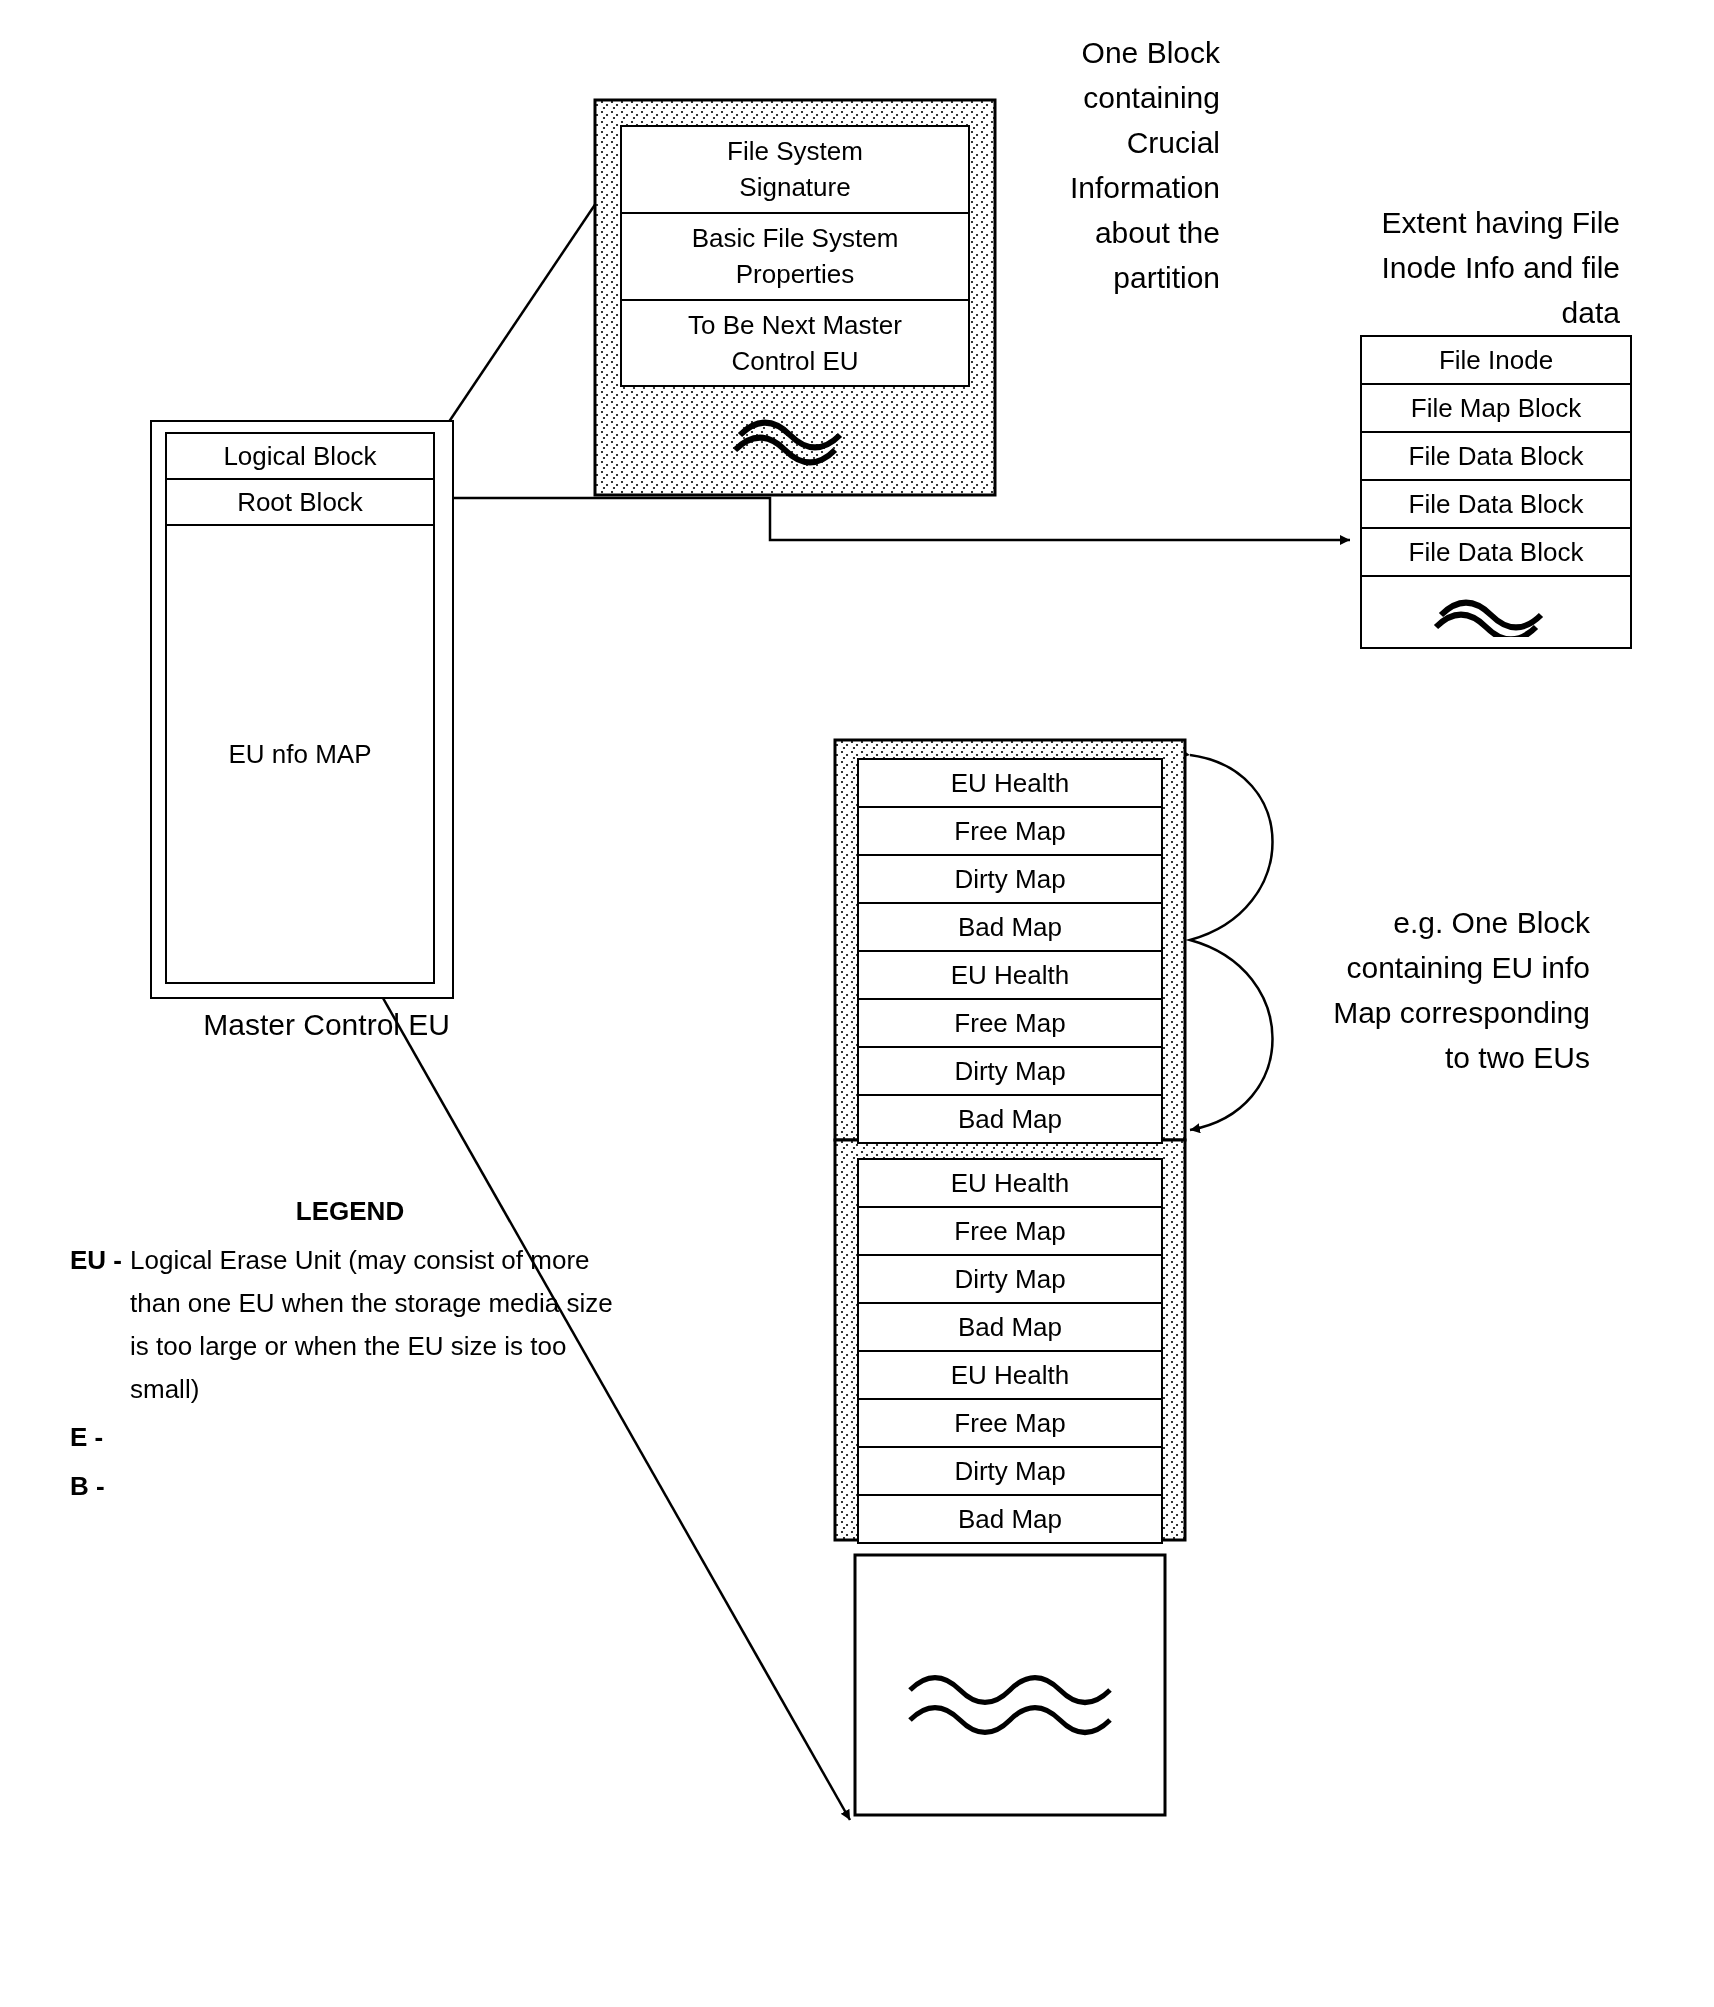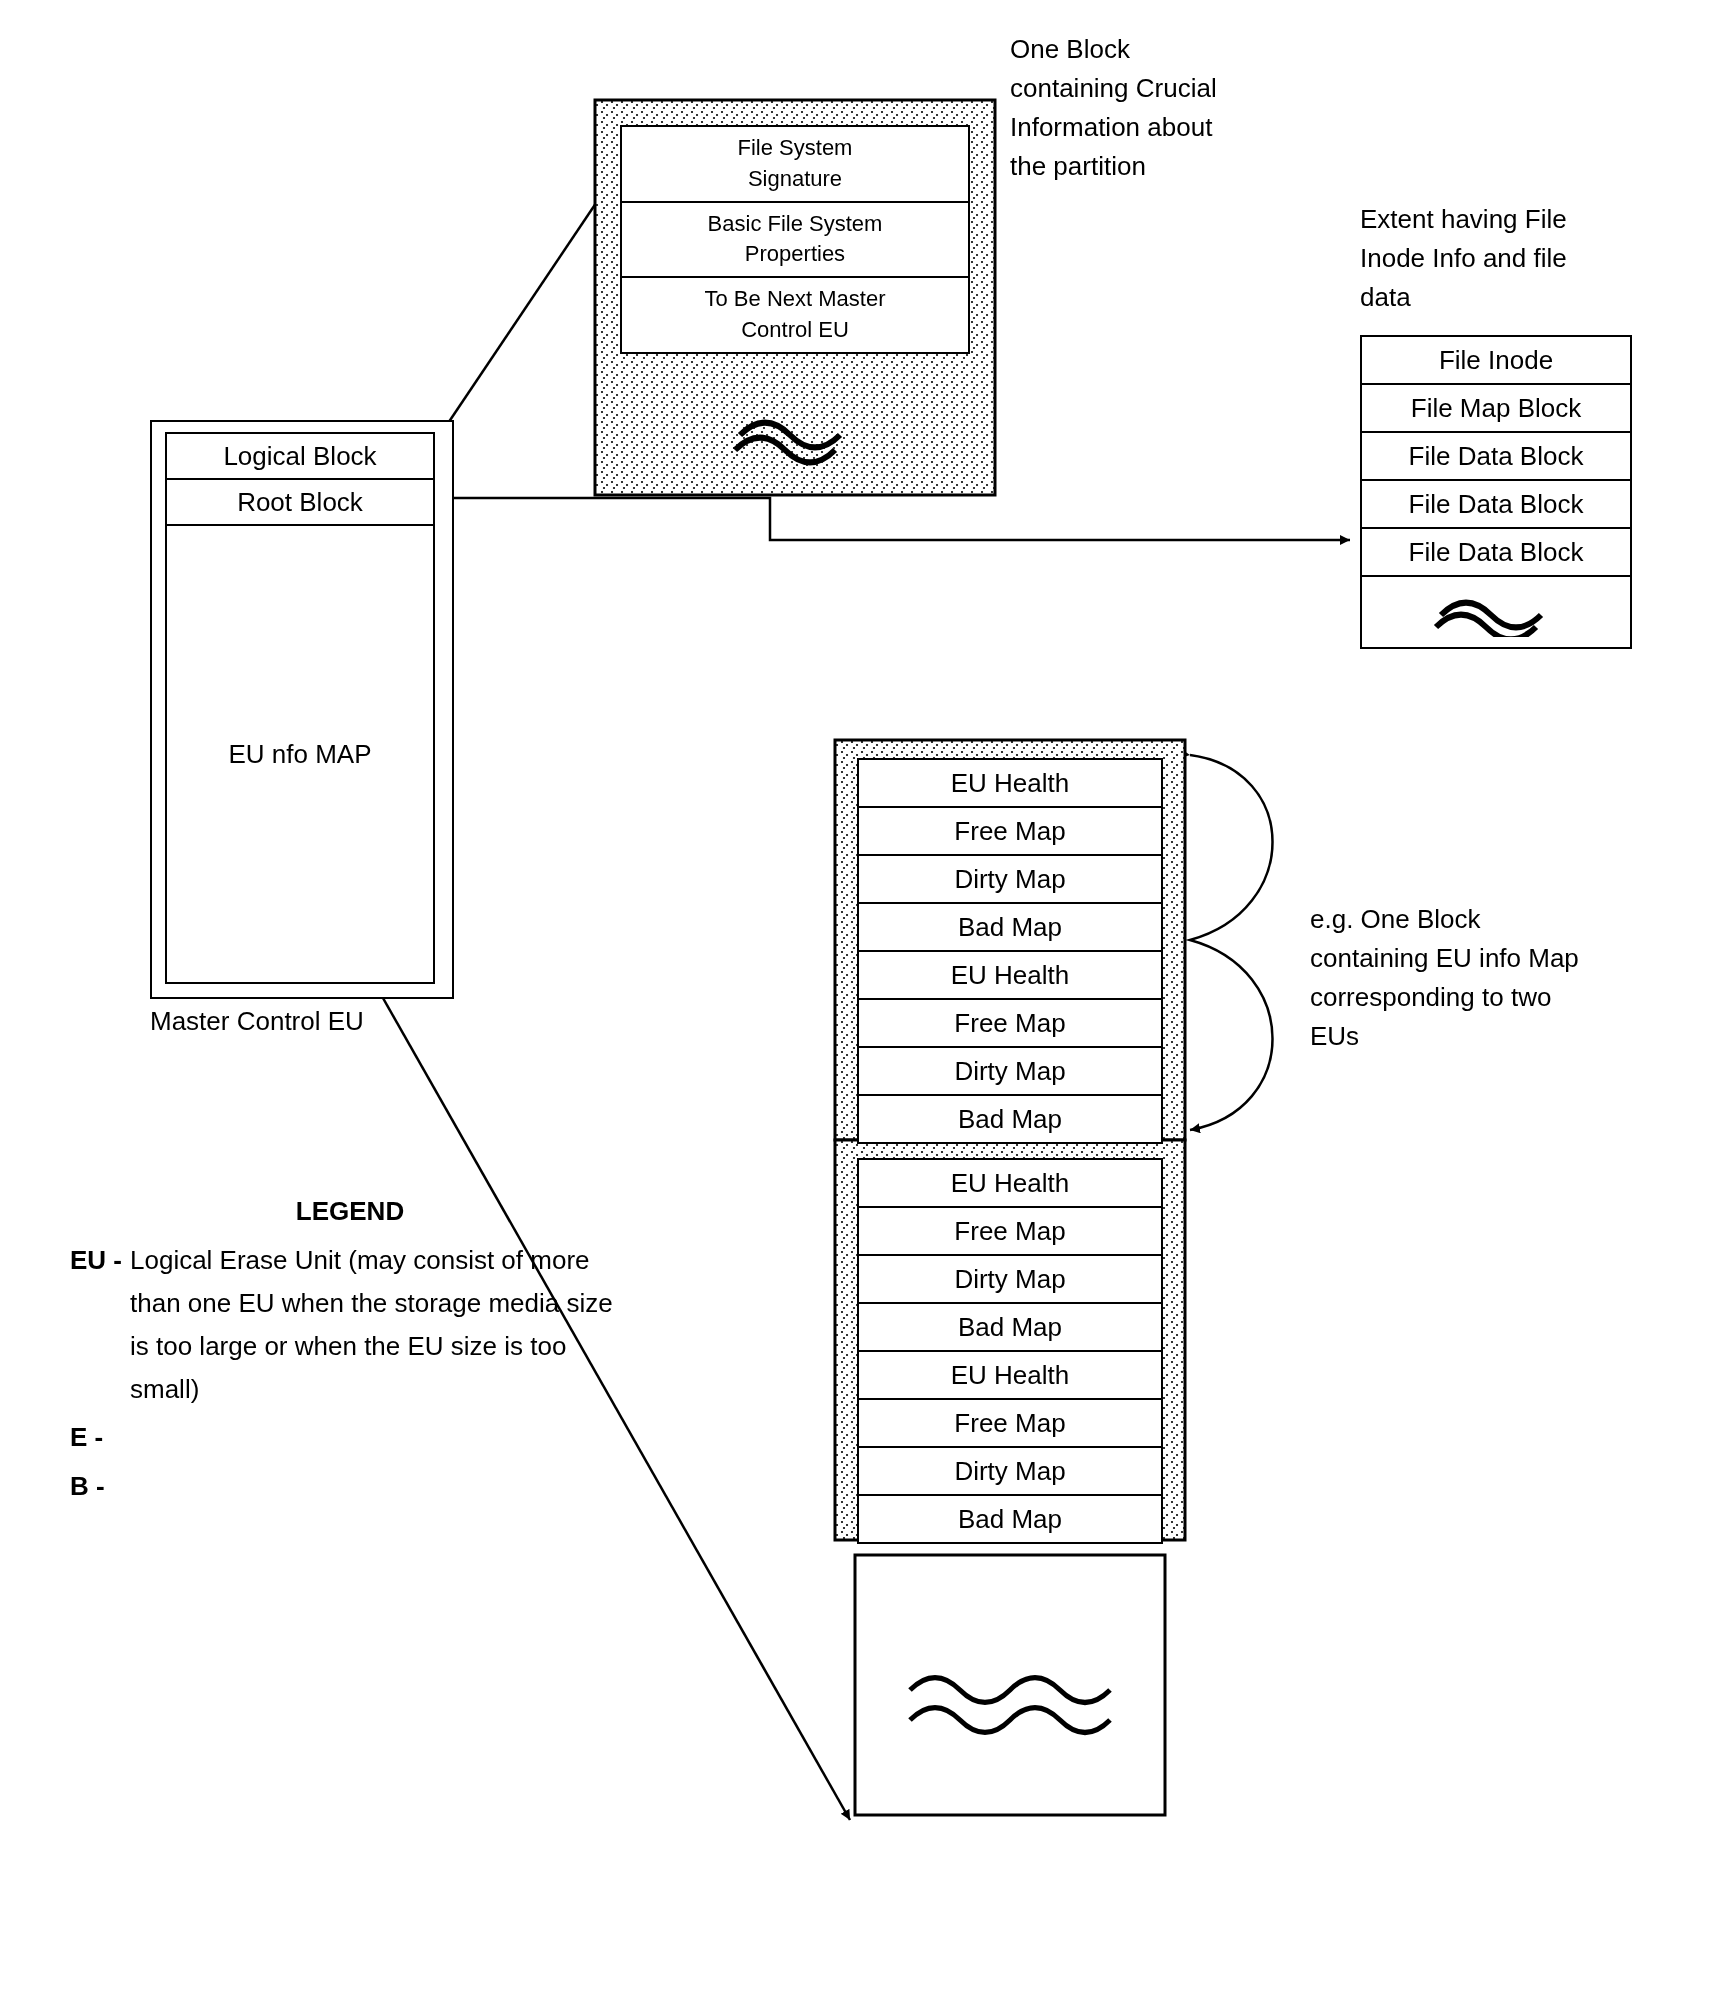--- a/index.html
+++ b/index.html
@@ -35,28 +35,28 @@
     align-items: center;
     justify-content: center;
     font-size: 26px;
   }
   .cell:first-child {
     border-top: 2px solid #000;
   }
   .cell-ml {
     justify-content: center;
     text-align: center;
-    font-size: 22px;
+    font-size: 26px;
     line-height: 1.4;
     padding: 6px 0;
   }
   .label {
     position: absolute;
-    font-size: 26px;
-    text-align: left;
+    font-size: 30px;
+    text-align: right;
     line-height: 1.5;
   }
   .legend {
     position: absolute;
     font-family: Arial, Helvetica, sans-serif;
     font-size: 26px;
     line-height: 1.65;
     width: 560px;
   }
   .legend .title {

